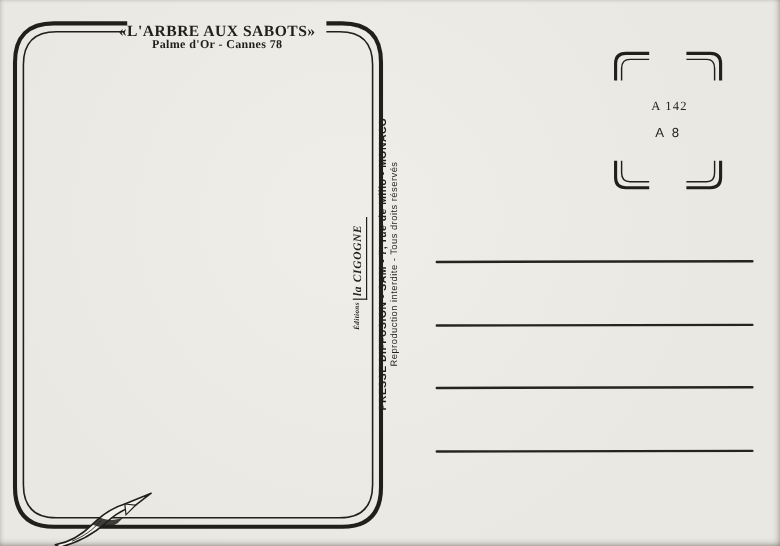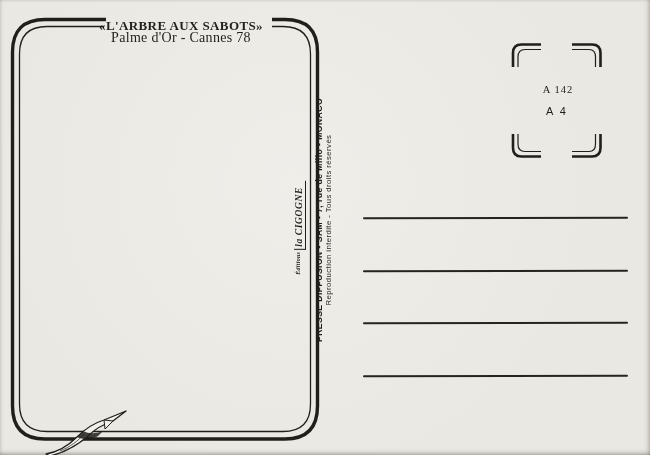--- a/index.html
+++ b/index.html
@@ -31,21 +31,21 @@
   .title{
     position:absolute;top:20px;left:181px;
     transform:translateX(-50%);
     text-align:center;white-space:nowrap;
     color:var(--ink);
   }
   .title .t1{
     font-size:13px;font-weight:700;letter-spacing:.4px;line-height:12px;
   }
   .title .t2{
-    font-size:14px;font-weight:400;letter-spacing:.3px;line-height:11.5px;
+    font-size:10px;font-weight:700;letter-spacing:.3px;line-height:11.5px;
   }
 
   
   .publisher{
     position:absolute;left:323px;top:220px;
     width:262px;
     transform:translate(-50%,-50%) rotate(-90deg);
     text-align:center;white-space:nowrap;
     color:var(--ink);
     font-family:"Liberation Sans", sans-serif;
@@ -135,21 +135,21 @@
   <div class="publisher">
     <div class="p1">PRESSE DIFFUSION - SAM - 7, rue de Millo - MONACO</div>
     <div class="p2">Reproduction interdite - Tous droits réservés</div>
   </div>
 
   <div class="logo">
     <span class="logo-prefix">Éditions</span><span class="logo-main">la CIGOGNE</span>
   </div>
 
   <div class="stamp-code1">A 142</div>
-  <div class="stamp-code2">A 4</div>
+  <div class="stamp-code2">A 8</div>
 
   <div class="address-lines">
       <div class="address-line" style="top: 0px;"></div>
       <div class="address-line" style="top: 52.6px;"></div>
       <div class="address-line" style="top: 105.2px;"></div>
       <div class="address-line" style="top: 157.8px;"></div>
     </div>
 
 </div>
 

